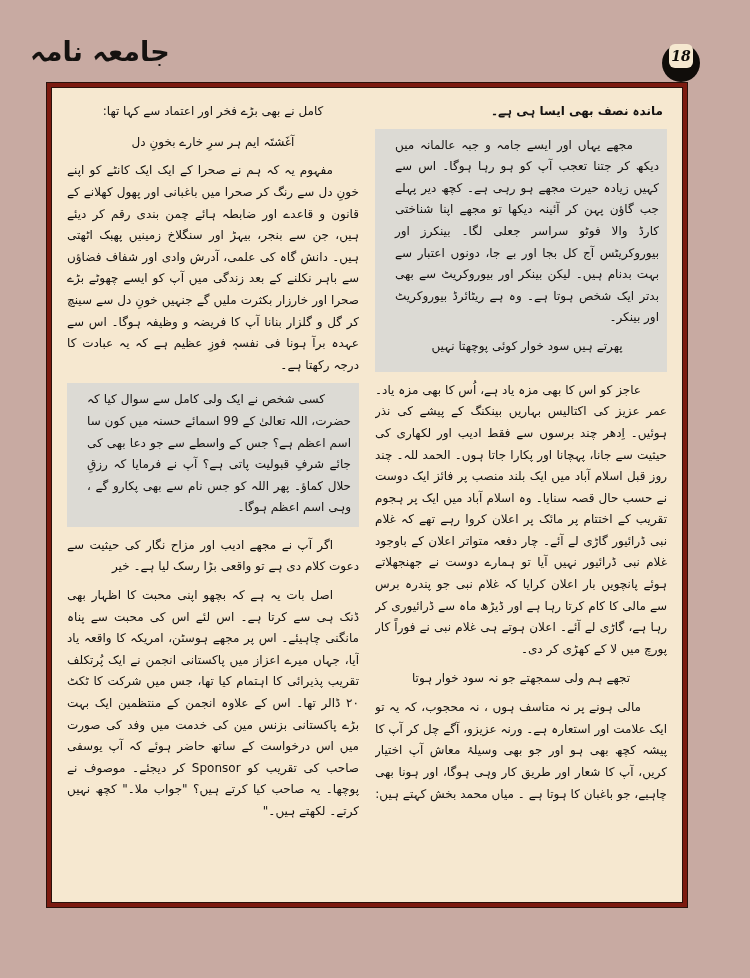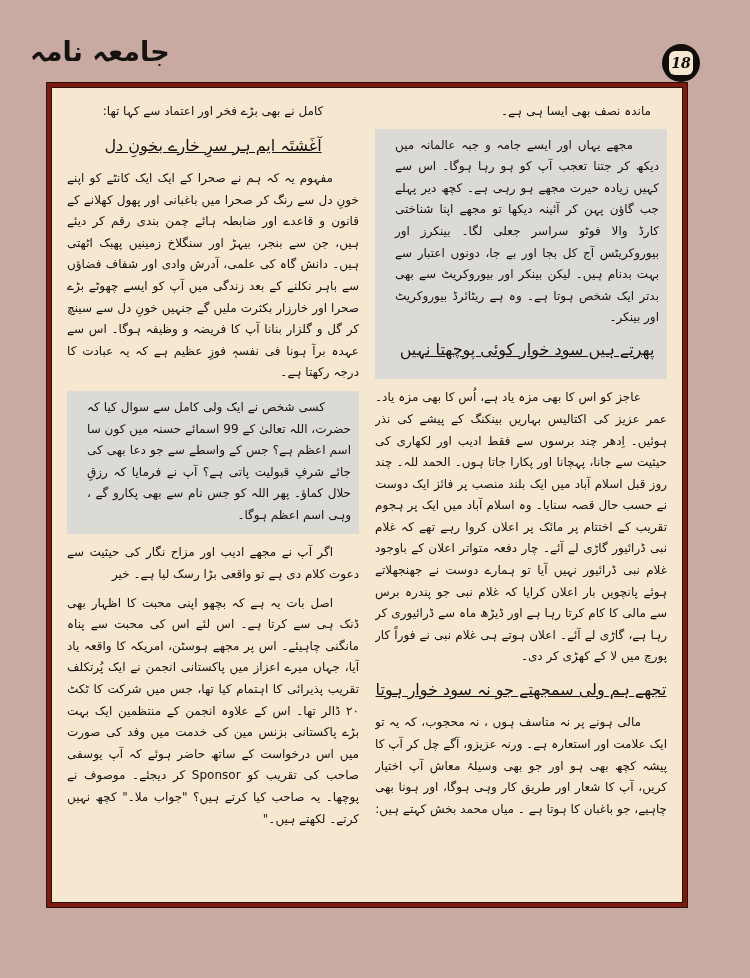--- a/index.html
+++ b/index.html
@@ -18,21 +18,21 @@
     color:var(--ink);
   }
   .masthead{
     position:absolute;top:36px;left:30px;
     font-size:27px;font-weight:bold;direction:rtl;
     letter-spacing:-1px;
   }
   .badge{
     position:absolute;top:44px;left:662px;width:38px;height:38px;
     background:#100d0a;border-radius:50%;
-    display:flex;align-items:center;justify-content:center;
+    display:flex;justify-content:center;
   }
   .badge-inner{
     width:24px;height:24px;background:var(--paper);border-radius:6px;
     display:flex;align-items:center;justify-content:center;
     font-family:"DejaVu Serif",serif;font-style:italic;font-weight:bold;
     font-size:14px;color:#100d0a;
   }
   .frame{
     position:absolute;left:47px;top:83px;width:640px;height:824px;
     box-sizing:border-box;
@@ -43,23 +43,23 @@
     display:flex;flex-direction:row;direction:rtl;
     gap:16px;padding:12px 16px 10px 16px;
   }
   .col{flex:1 1 0;min-width:0;overflow:hidden;direction:rtl;}
   p{margin:0;}
   .para{
     font-size:12px;line-height:1.8;text-align:justify;
     text-indent:26px;margin:7px 0;
   }
   .para.no-indent{text-indent:26px;margin:0;}
-  .opening{font-size:12px;line-height:1.8;text-align:right;margin:2px 16px 6px 0;}
+  .opening{font-size:12px;line-height:1.8;text-align:right;margin:2px 4px 6px 0;font-weight:bold;}
   .opening-center{font-size:12px;line-height:1.8;text-align:center;margin:2px 0 4px 0;}
-  .verse{font-size:16px;line-height:1.9;text-align:center;margin:6px 0;text-decoration:underline;}
+  .verse{font-size:12px;line-height:1.9;text-align:center;margin:6px 0;}
   .couplet{margin:8px 0 2px 0;}
   .couplet .verse{margin:1px 0;}
   .highlight{
     background:var(--highlight);
     padding:6px 8px 8px 20px;margin:4px 0 8px 0;
   }
 </style>
 </head>
 <body>
 

